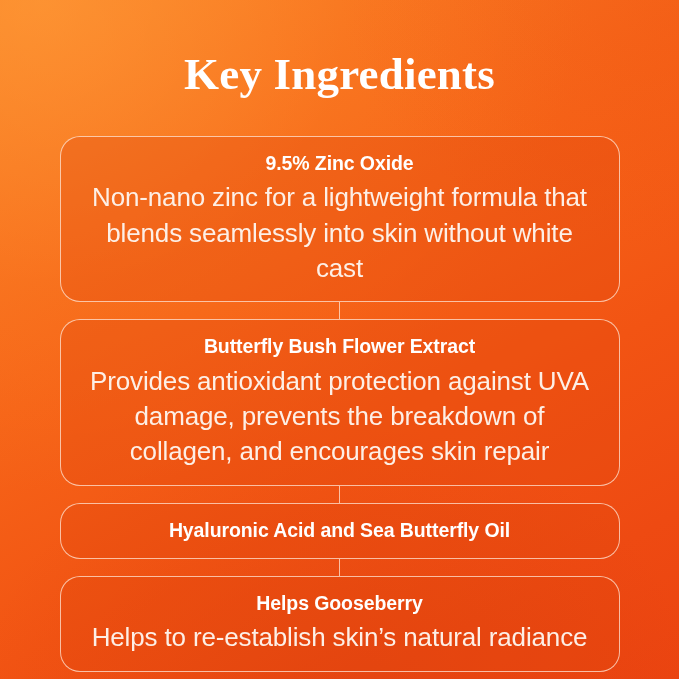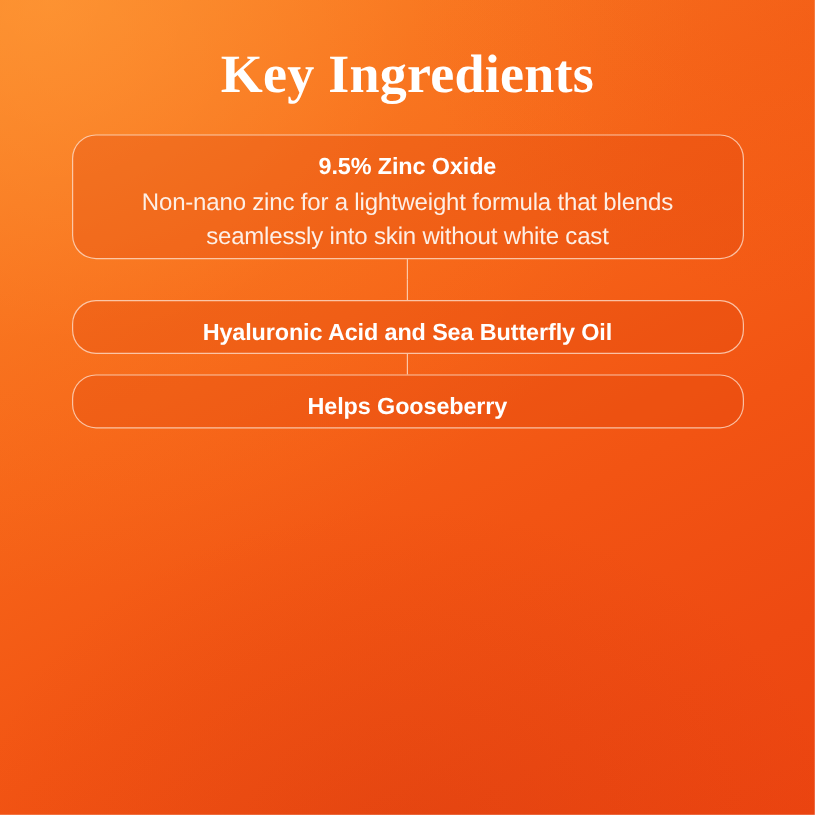--- a/index.html
+++ b/index.html
@@ -35,21 +35,21 @@
     pointer-events: none;
     background:
       radial-gradient(90% 70% at 50% 104%, rgba(190,45,10,0.20) 0%, rgba(190,45,10,0.00) 60%),
       radial-gradient(70% 50% at 100% 2%, rgba(235,70,15,0.22) 0%, rgba(235,70,15,0.00) 70%);
     mix-blend-mode: normal;
   }
 
   #title {
     position: relative;
     z-index: 2;
-    margin: 0;
+    margin: 12px;
     width: 100%;
     text-align: center;
     color: #FFFFFF;
     font-family: "Liberation Serif", "DejaVu Serif", serif;
     font-weight: 700;
     font-size: 45px;
     line-height: 1;
     letter-spacing: 0.2px;
     padding-top: 40px;
   }
@@ -64,21 +64,21 @@
     align-items: center;
   }
 
   .card {
     position: relative;
     width: 560px;
     box-sizing: border-box;
     border: 1px solid rgba(255, 235, 220, 0.72);
     border-radius: 20px;
     background: rgba(226, 70, 14, 0.30);
-    padding: 13px 26px 4px 26px;
+    padding: 13px 26px 15px 26px;
     text-align: center;
   }
 
   
   .connector {
     width: 1px;
     height: 17px;
     background: rgba(255, 235, 220, 0.72);
     flex: 0 0 auto;
   }
@@ -91,48 +91,53 @@
     font-size: 19.5px;
     line-height: 1.35;
     letter-spacing: -0.1px;
   }
 
   .card-body {
     margin: 4px 0 0 0;
     color: #FDEFE6;
     font-family: "Liberation Sans", sans-serif;
     font-weight: 400;
-    font-size: 20px;
+    font-size: 26px;
     line-height: 1.36;
     letter-spacing: -0.15px;
   }
 </style>
 </head>
 <body>
 
 <div id="poster">
 
   <h1 id="title">Key Ingredients</h1>
 
   <div id="cards">
 
     <div class="card">
       <p class="card-title">9.5% Zinc Oxide</p>
       <p class="card-body">Non-nano zinc for a lightweight formula that blends seamlessly into skin without white cast</p>
     </div>
 
     <div class="connector"></div>
 
+    <div class="card">
+      <p class="card-title">Butterfly Bush Flower Extract</p>
+      <p class="card-body">Provides antioxidant protection against UVA damage, prevents the breakdown of collagen, and encourages skin repair</p>
+    </div>
 
     <div class="connector"></div>
 
     <div class="card">
       <p class="card-title">Hyaluronic Acid and Sea Butterfly Oil</p>
     </div>
 
     <div class="connector"></div>
 
     <div class="card">
       <p class="card-title">Helps Gooseberry</p>
+      <p class="card-body">Helps to re-establish skin’s natural radiance</p>
     </div>
 
   </div>
 </div>
 
 </body></html>

